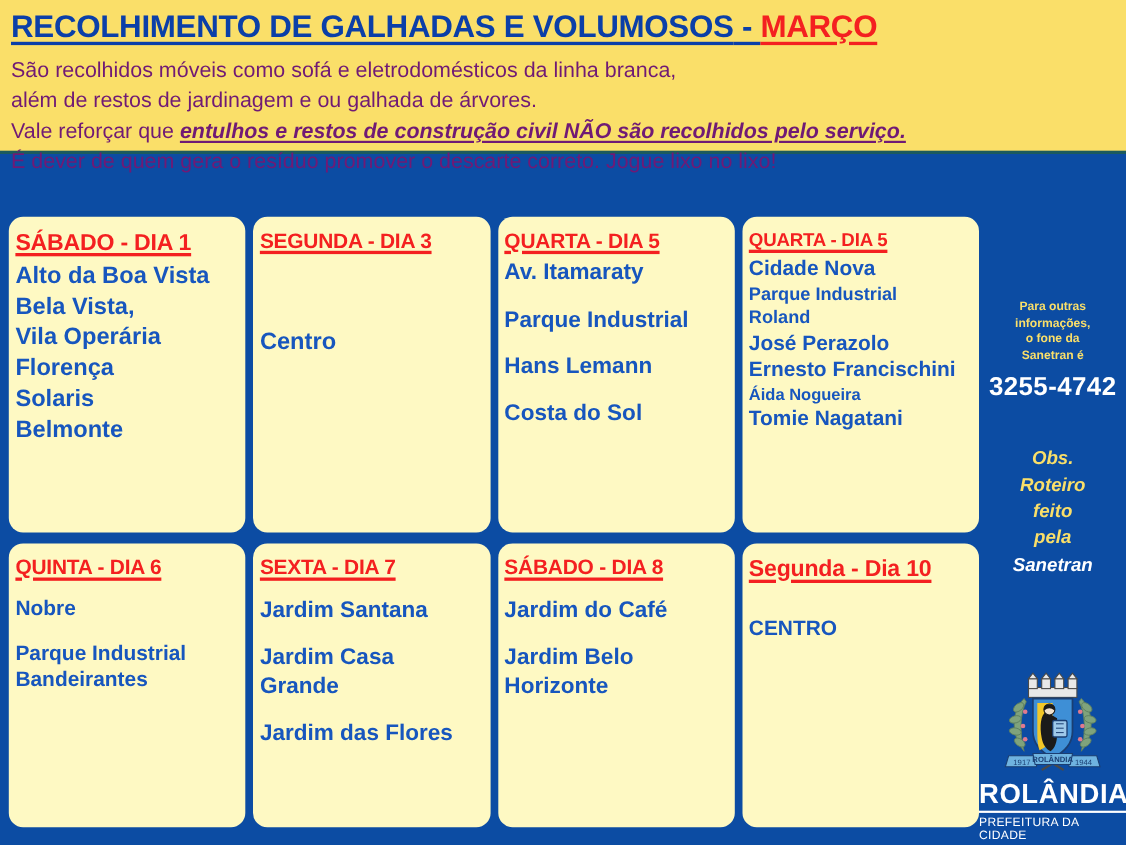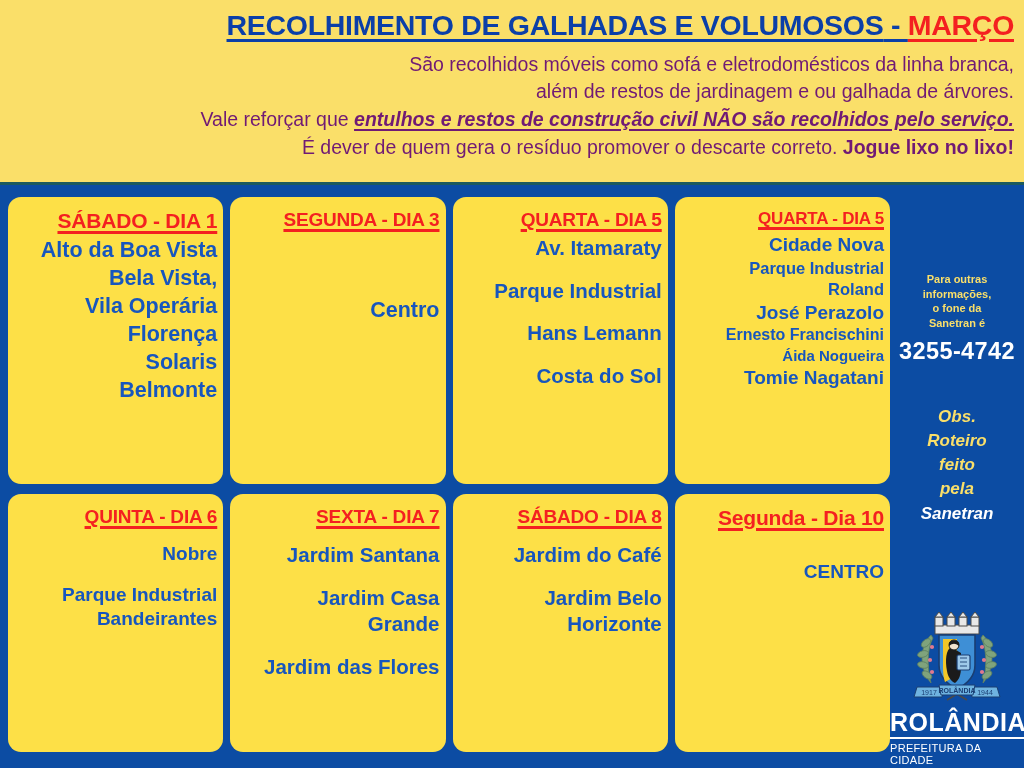--- a/index.html
+++ b/index.html
@@ -20,25 +20,25 @@
     height: 768px;
     background: #0C4CA3;
   }
 
   
   .header {
     position: absolute;
     left: 0;
     top: 0;
     width: 1024px;
-    height: 185px;
+    height: 140px;
     background: #FADF69;
     box-sizing: border-box;
     padding: 4px 10px 0 10px;
-    text-align: right;
+    text-align: left;
     border-bottom: 3px solid #1C5A5E;
   }
   .title-line {
     font-size: 28.5px;
     font-weight: bold;
     letter-spacing: -0.3px;
     line-height: 1.22;
     white-space: nowrap;
     margin-top: 4px;
   }
@@ -61,21 +61,21 @@
     margin-top: 8px;
   }
   .sub .l { display: block; }
   .sub .bold-ul {
     font-weight: bold;
     font-style: italic;
     text-decoration: underline;
     text-decoration-thickness: 2px;
     text-underline-offset: 3px;
   }
-  .sub .bold { font-weight: bold; }
+  .sub .bold { font-weight: normal; }
 
   
   .grid {
     position: absolute;
     left: 8px;
     top: 197px;
     width: 882px;
     height: 555px;
   }
   .row {
@@ -83,25 +83,25 @@
     left: 0;
     width: 882px;
     display: flex;
     gap: 7px;
   }
   .row-1 { top: 0; height: 287px; }
   .row-2 { top: 297px; height: 258px; }
 
   .card {
     flex: 1 1 0;
-    background: #fde047;
+    background: #fef9c3;
     border-radius: 13px;
     box-sizing: border-box;
     padding: 12px 6px 10px 6px;
-    text-align: right;
+    text-align: left;
     overflow: hidden;
   }
   .card-head {
     color: #F42020;
     font-weight: bold;
     font-size: 19px;
     letter-spacing: -0.2px;
     text-decoration: underline;
     text-decoration-thickness: 2.5px;
     text-underline-offset: 3px;
@@ -249,21 +249,21 @@
         </div>
       </div>
 
       <div class="card">
         <span class="card-head sm">QUARTA - DIA 5</span>
         <div class="card-body s17">
           <span class="ln" style="font-size:19px">Cidade Nova</span>
           <span class="ln">Parque Industrial</span>
           <span class="ln">Roland</span>
           <span class="ln" style="font-size:19px">José Perazolo</span>
-          <span class="ln" style="font-size:16px">Ernesto Francischini</span>
+          <span class="ln" style="font-size:19px">Ernesto Francischini</span>
           <span class="ln" style="font-size:15px">Áida Nogueira</span>
           <span class="ln" style="font-size:19px">Tomie Nagatani</span>
         </div>
       </div>
     </div>
 
     <div class="row row-2">
 
       <div class="card">
         <span class="card-head">QUINTA - DIA 6</span>

